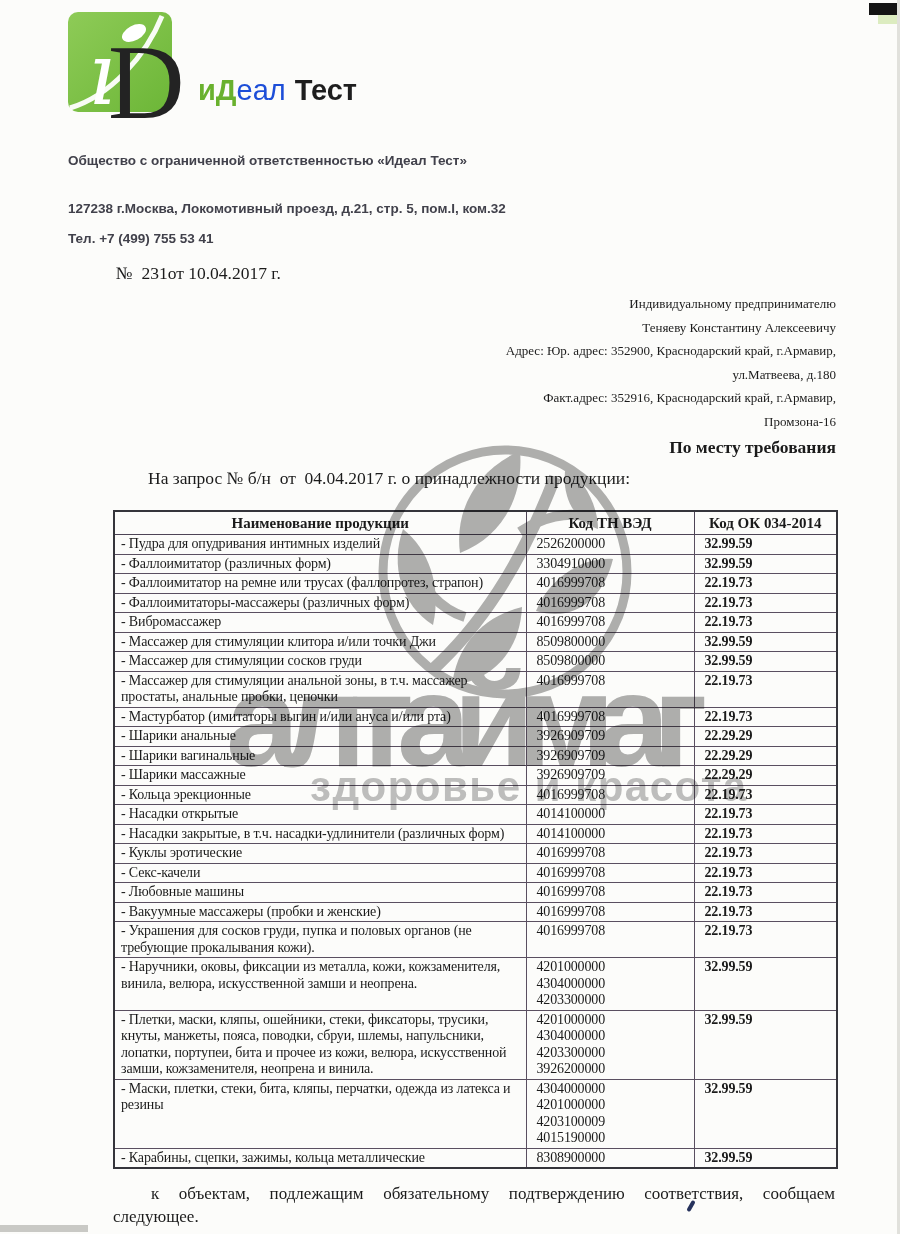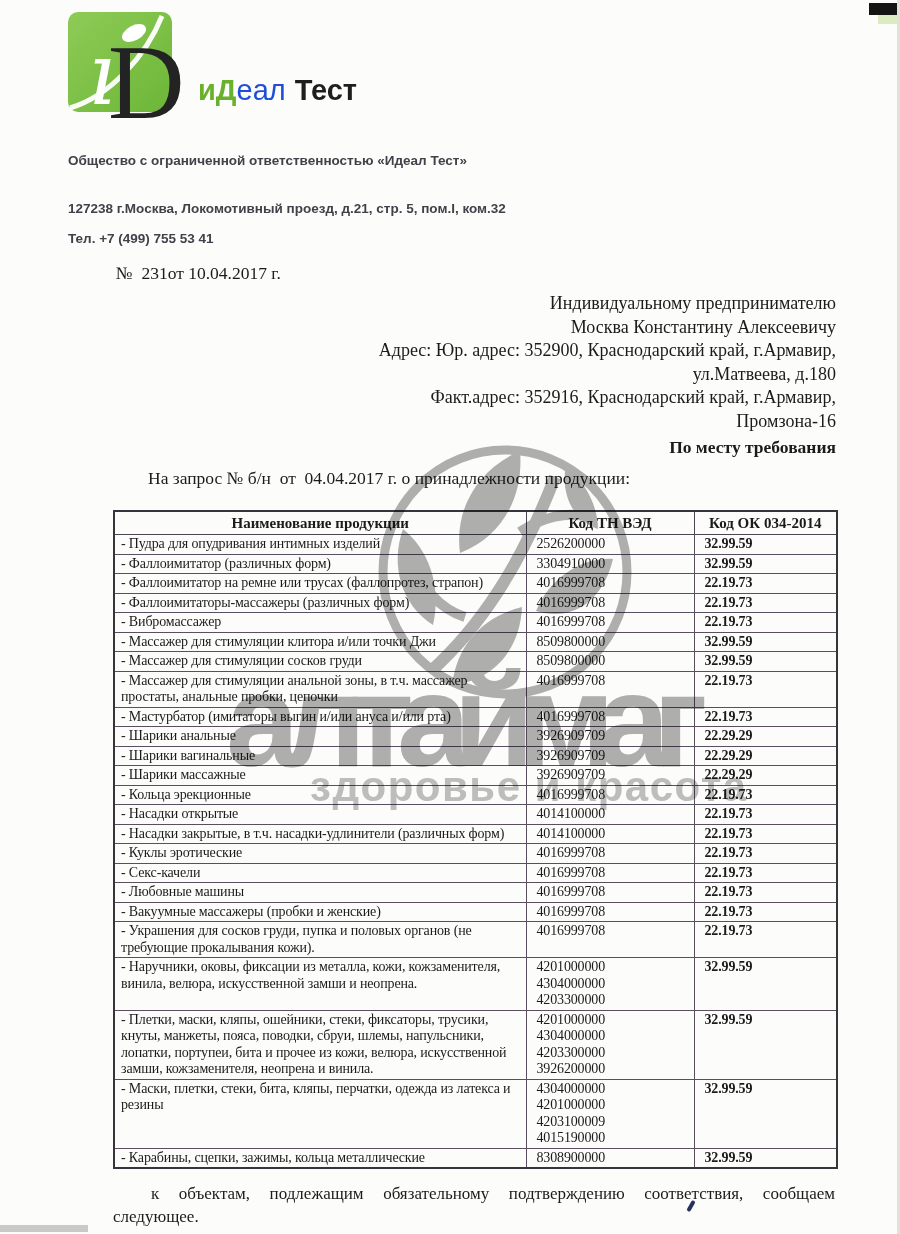--- a/index.html
+++ b/index.html
@@ -13,21 +13,21 @@
   .brand .g{font-weight:bold;}
   .brand .m{color:#1d4ed8;}
   .brand .b{font-weight:bold;color:#1e1e1e;margin-left:9px;}
   .lh{font-family:"Liberation Sans",sans-serif;color:#41414b;font-weight:bold;white-space:pre;}
   .company{position:absolute;left:68px;top:121px;font-size:13.5px;line-height:16px;}
   .reg{position:absolute;left:68px;top:165px;font-size:13px;line-height:15.5px;}
   .phone{position:absolute;left:68px;top:231px;font-size:13.5px;}
   
   .ref-number{position:absolute;left:116px;top:263px;font-size:17.5px;white-space:pre;}
   .addressee{position:absolute;right:64px;top:292px;width:580px;text-align:right;
-             font-size:18px;line-height:23.5px;}
+             font-size:13px;line-height:23.5px;}
   .to-whom{position:absolute;right:64px;top:437px;font-size:17.5px;font-weight:bold;}
   .request-line{position:absolute;left:148px;top:468px;font-size:17.5px;white-space:pre;}
   
   .product-table{position:absolute;left:113px;top:510px;width:723px;border-collapse:collapse;
                  table-layout:fixed;border:2px solid #35353b;}
   .product-table th{border:1px solid #4d4455;font-size:15px;font-weight:bold;text-align:center;
                     padding:2px 4px;line-height:18px;}
   .product-table td{border:1px solid #5a4f60;vertical-align:top;font-size:14px;
                     line-height:16.5px;padding:1px 6px;letter-spacing:-0.15px;}
   .c-tn{padding-left:10px !important;}
@@ -82,21 +82,21 @@
   <div class="lh company">
     <div>Общество с ограниченной ответственностью «Идеал Тест»</div>
     <div>127238 г.Москва, Локомотивный проезд, д.21, стр. 5, пом.I, ком.32</div>
   </div>
   <div class="lh phone">Тел. +7 (499) 755 53 41</div>
 
   <div class="ref-number">№  231от 10.04.2017 г.</div>
 
   <div class="addressee">
     <div>Индивидуальному предпринимателю</div>
-    <div>Москва Константину Алексеевичу</div>
+    <div>Теняеву Константину Алексеевичу</div>
     <div>Адрес: Юр. адрес: 352900, Краснодарский край, г.Армавир,</div>
     <div>ул.Матвеева, д.180</div>
     <div>Факт.адрес: 352916, Краснодарский край, г.Армавир,</div>
     <div>Промзона-16</div>
   </div>
 
   <div class="to-whom">По месту требования</div>
   <div class="request-line">На запрос № б/н  от  04.04.2017 г. о принадлежности продукции:</div>
 
   <table class="product-table">

